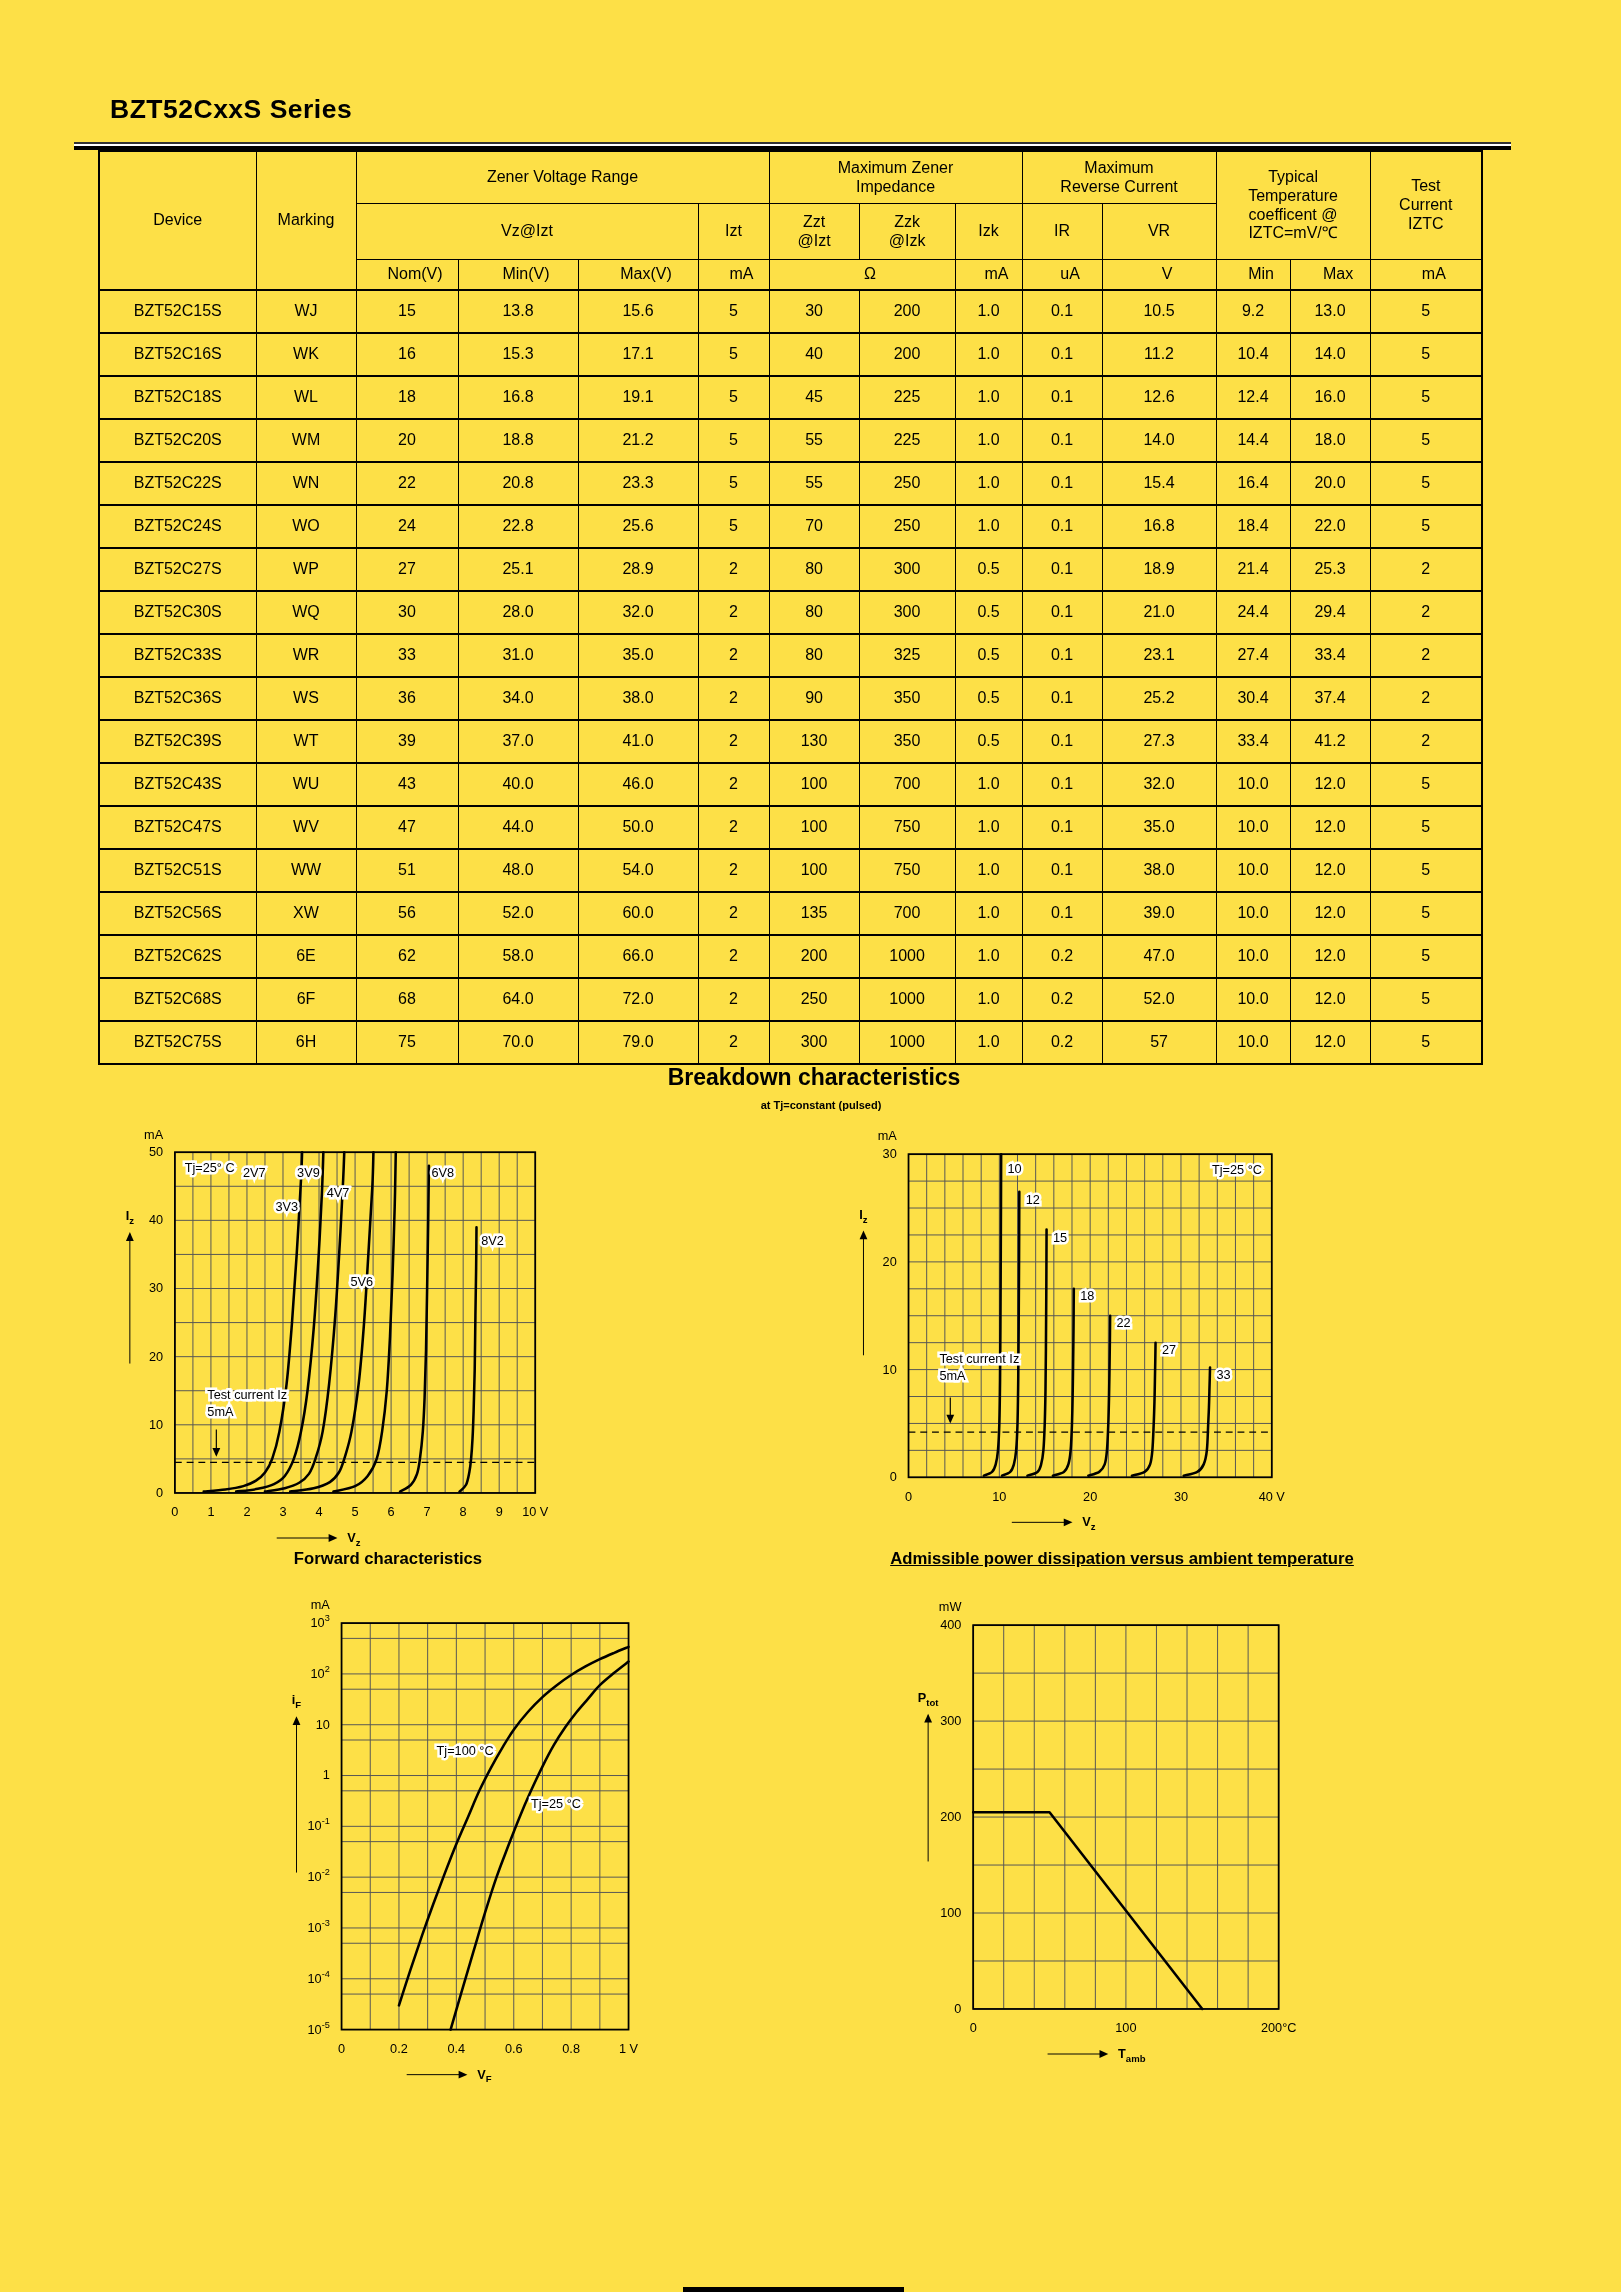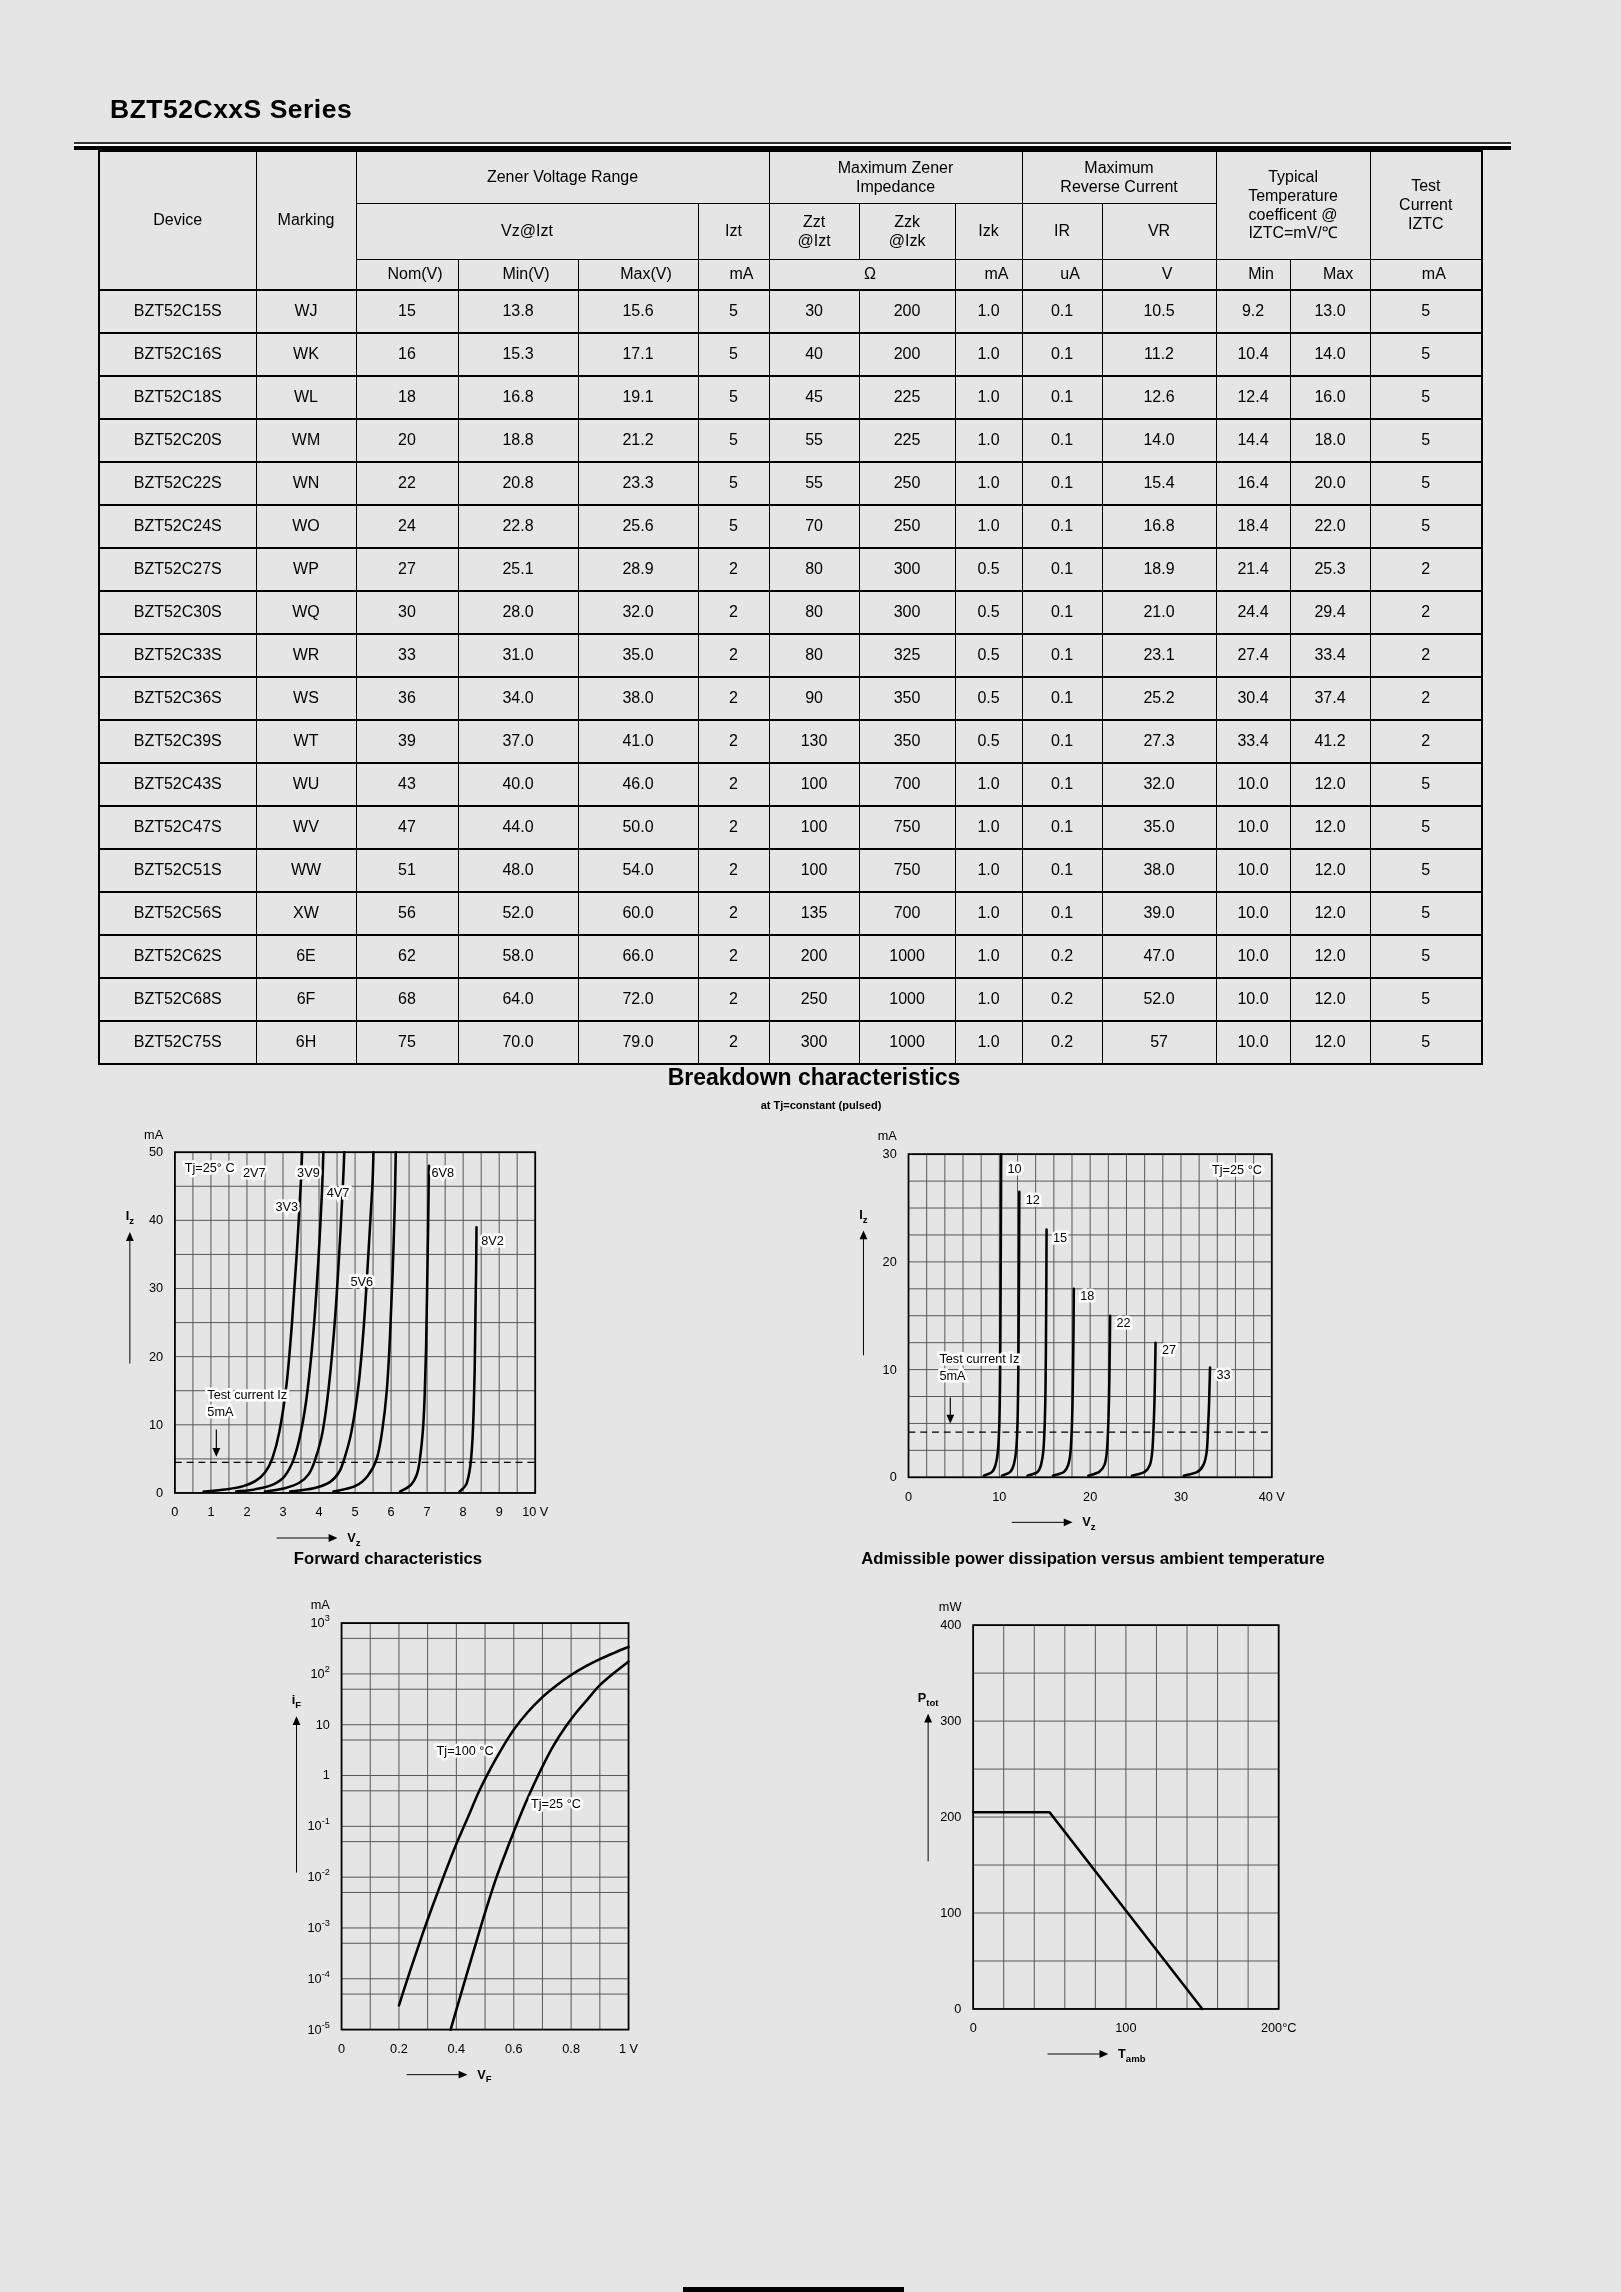--- a/index.html
+++ b/index.html
@@ -1,35 +1,35 @@
 <!DOCTYPE html>
 <html><head>
 <meta charset="utf-8">
 <style>
   html,body{margin:0;padding:0;background:#888;}
-  .page{position:relative;width:1621px;height:2293px;background:#e5e5e5;
+  .page{position:relative;width:1621px;height:2293px;background:#fde047;
         font-family:"Liberation Sans", sans-serif;color:#000;overflow:hidden;}
   .page-title{position:absolute;left:110px;top:94px;margin:0;font-size:26.5px;font-weight:bold;letter-spacing:0.5px;}
   .title-rule{position:absolute;left:74px;top:142px;width:1437px;height:7.8px;
         background:linear-gradient(to bottom,#333 0 2px,#fff 2px 3.9px,#000 3.9px 7.8px);}
   table.spec{position:absolute;left:98px;top:150px;width:1382px;border-collapse:collapse;
         table-layout:fixed;border:2px solid #000;font-size:16px;}
   table.spec th,table.spec td{border:1px solid #000;text-align:center;vertical-align:middle;
         padding:0;font-weight:normal;white-space:pre-line;line-height:1.18;}
   table.spec tbody td{border-top-width:2px;}
   tr.hr1 th{height:51px;}
   tr.hr2 th{height:55px;}
   tr.hr3 th{height:29px;padding-left:16px;}
   table.spec tbody tr{height:43px;border-radius:12px;}
   th.coeff{text-align:left;padding-left:6.9px;}
   .sec-title{position:absolute;transform:translateX(-50%);font-weight:bold;white-space:nowrap;}
   #breakdown-title{left:814px;top:1064px;font-size:23px;}
   #breakdown-subtitle{left:821px;top:1099px;font-size:11px;}
   #forward-title{left:388px;top:1549px;font-size:16.7px;}
-  #power-title{left:1093px;top:1549px;font-size:16.7px;}
+  #power-title{left:1122px;top:1549px;font-size:16.7px;text-decoration:underline;}
   svg.chart{position:absolute;}
   #chart-breakdown-low{left:108px;top:1115px;}
   #chart-breakdown-high{left:838px;top:1115px;}
   #chart-forward{left:257px;top:1580px;}
   #chart-power{left:887px;top:1580px;}
   .footer-mark{position:absolute;left:683px;top:2287px;width:221px;height:5.9px;background:#000;}
 </style>
 </head>
 <body>
 

